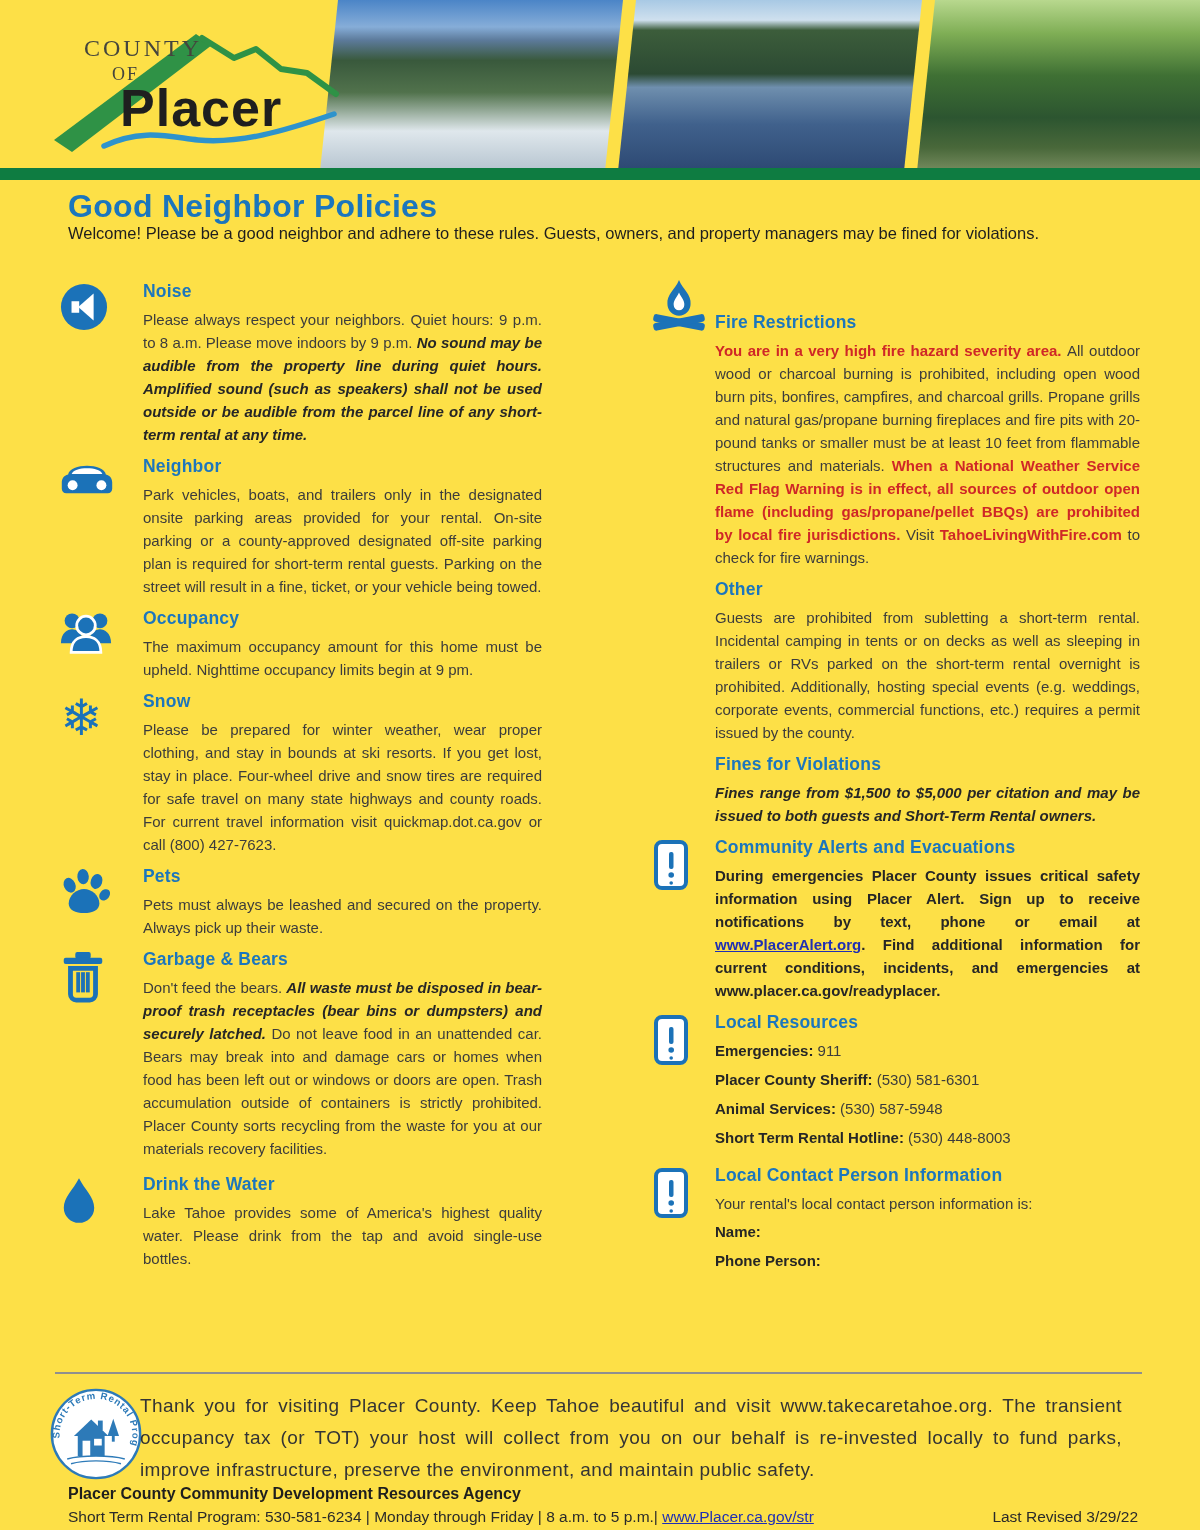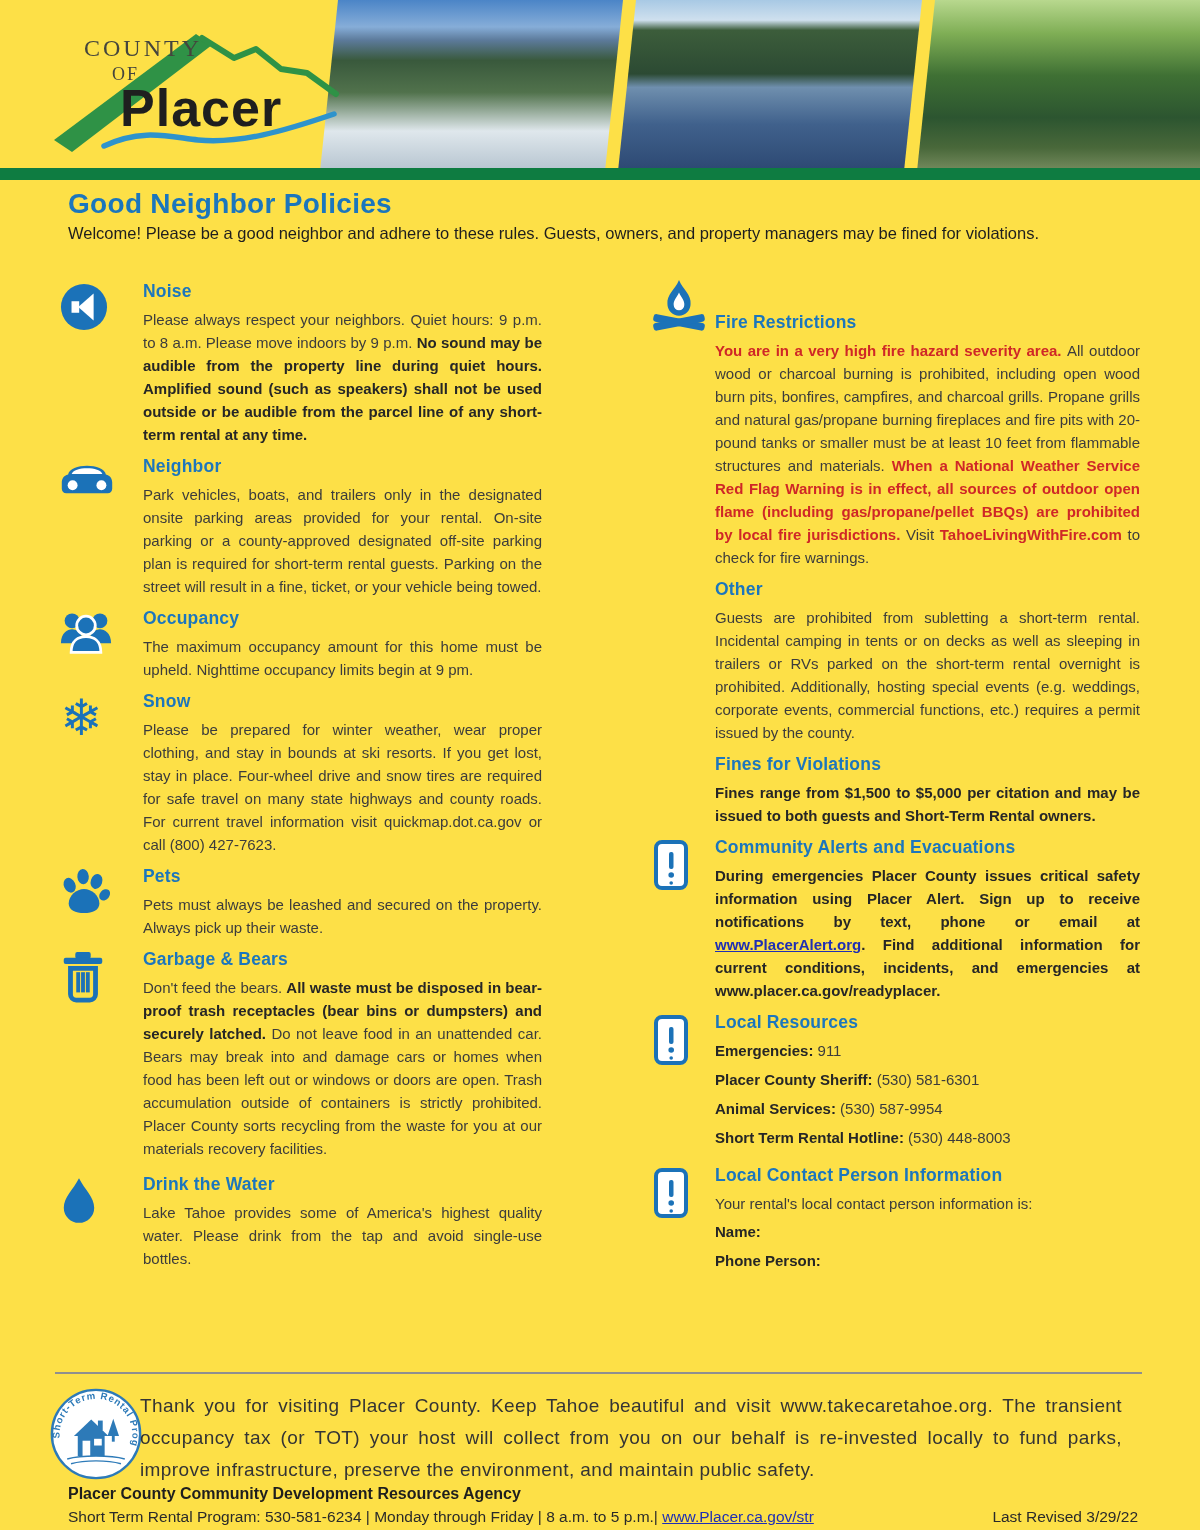--- a/index.html
+++ b/index.html
@@ -10,36 +10,36 @@
   .photo-strip{position:absolute;top:0;left:338px;width:882px;height:168px;display:flex;gap:13px;
                transform:skewX(-6deg);transform-origin:top left;}
   .photo{flex:1;height:168px;}
   .photo-snow{background:linear-gradient(180deg,#4b85c7 0%,#86add8 16%,#5c7a9a 24%,#39593c 36%,#51724c 55%,#dfe7ec 78%,#b9c7d2 100%);}
   .photo-lake{background:linear-gradient(180deg,#a8c9e4 0%,#cfe0ee 12%,#3c5d3b 18%,#2c4a33 44%,#6f8fae 52%,#40618c 74%,#2e4a74 100%);}
   .photo-forest{background:linear-gradient(180deg,#b8d88e 0%,#7fae55 20%,#3f7034 45%,#2c5530 70%,#49683a 88%,#70875a 100%);}
   .green-bar{position:absolute;top:168px;left:0;width:1200px;height:12px;background:#0e7c41;}
   .logo{position:absolute;top:10px;left:50px;}
 
   
-  .doc-title{position:absolute;left:68px;top:188px;margin:0;font-size:28px;font-weight:bold;color:#1b76bd;letter-spacing:.3px;}
+  .doc-title{position:absolute;left:68px;top:188px;margin:0;font-size:32px;font-weight:bold;color:#1b76bd;letter-spacing:.3px;}
   .welcome{position:absolute;left:68px;top:224px;margin:0;font-size:16.5px;font-weight:normal;color:#1e1e1e;}
 
   
   .col-left{position:absolute;left:60px;top:281px;width:482px;}
   .col-right{position:absolute;left:652px;top:276px;width:488px;}
   .sec{display:flex;margin-bottom:10px;}
   .icell{width:83px;flex:0 0 83px;padding-top:2px;}
   .icell-r{width:63px;flex:0 0 63px;padding-top:2px;}
   .txt{flex:1;min-width:0;}
   .sec h2{margin:0 0 6px 0;font-size:17.5px;font-weight:bold;color:#1c76bd;letter-spacing:.2px;}
   .body{margin:0;font-size:15px;line-height:23px;text-align:justify;color:#3c3c3c;}
   .fire-pad{padding-top:36px;}
   .res-lines{font-size:15px;line-height:23px;}
   .res-line{margin-bottom:6px;}
-  .run.s-bi{font-weight:bold;color:#262626;}
+  .run.s-bi{font-weight:bold;font-style:italic;color:#262626;}
   .run.s-rb{font-weight:bold;color:#cf2727;}
   .run.s-b{font-weight:bold;color:#262626;}
   .run.s-lk{font-weight:bold;color:#1f2eb4;text-decoration:underline;}
   .run.s-lkn{color:#1f2eb4;text-decoration:underline;}
   .snowflake-glyph{font-family:"DejaVu Sans",sans-serif;font-size:50px;line-height:50px;color:#1b72b8;}
 
   
   .foot-rule{position:absolute;top:1372px;left:55px;right:58px;border-top:2px solid #8f8f8f;}
   .badge{position:absolute;left:48px;top:1386px;}
   .thanks{position:absolute;left:140px;top:1390px;width:982px;margin:0;font-size:19px;line-height:32px;
@@ -243,21 +243,21 @@
           <rect x="16" y="13" width="4.5" height="17" rx="2" fill="#1b72b8"></rect>
           <circle cx="18.2" cy="36" r="2.8" fill="#1b72b8"></circle>
           <circle cx="18.2" cy="44" r="1.8" fill="#1b72b8"></circle>
         </svg>
       </div>
       <div class="txt">
         <h2>Local Resources</h2>
         <div class="res-lines">
             <div class="res-line"><span class="run s-b">Emergencies: </span><span class="run s-n">911</span></div>
             <div class="res-line"><span class="run s-b">Placer County Sheriff: </span><span class="run s-n">(530) 581-6301</span></div>
-            <div class="res-line"><span class="run s-b">Animal Services: </span><span class="run s-n">(530) 587-9954</span></div>
+            <div class="res-line"><span class="run s-b">Animal Services: </span><span class="run s-n">(530) 587-5948</span></div>
             <div class="res-line"><span class="run s-b">Short Term Rental Hotline: </span><span class="run s-n">(530) 448-8003</span></div>
           </div>
       </div>
     </div>
 
     <div class="sec">
       <div class="icell-r">
         <svg width="38" height="52" viewBox="0 0 36 52">
           <rect x="3" y="3" width="30" height="46" rx="6" fill="#fff" stroke="#1b72b8" stroke-width="4"></rect>
           <rect x="16" y="13" width="4.5" height="17" rx="2" fill="#1b72b8"></rect>

